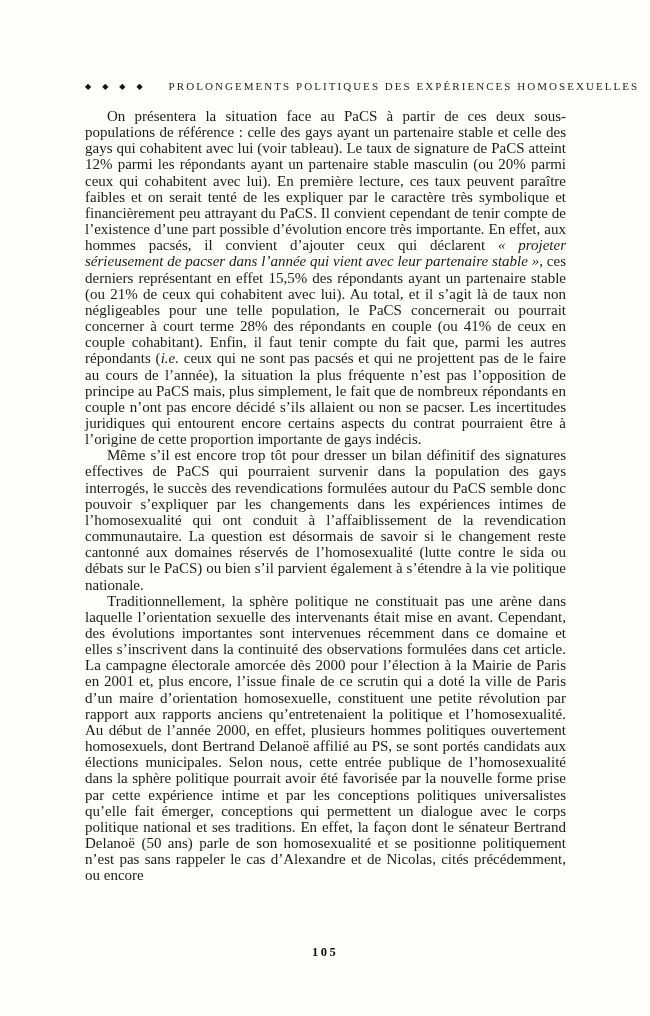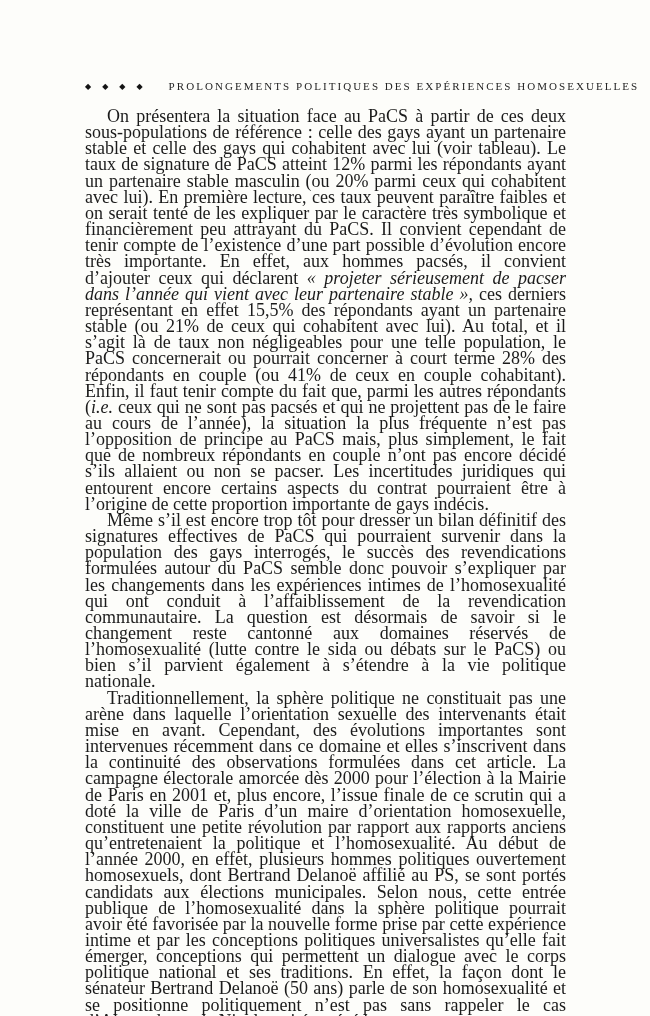--- a/index.html
+++ b/index.html
@@ -37,21 +37,21 @@
   .running-title {
     flex: 1 1 auto;
     margin-left: 26px;
     font-size: 11px;
     letter-spacing: 2.05px;
     white-space: nowrap;
     color: #242424;
   }
   .body-text p {
     margin: 0;
-    font-size: 18px;
+    font-size: 15px;
     line-height: 16.15px;
     text-align: justify;
   }
   .indent {
     text-indent: 22px;
   }
   .italic {
     font-style: italic;
   }
   .section-heading {
@@ -88,14 +88,15 @@
 
     <p class="indent"><span>On présentera la situation face au PaCS à partir de ces deux sous-populations de référence : celle des gays ayant un partenaire stable et celle des gays qui cohabitent avec lui (voir tableau). Le taux de signature de PaCS atteint 12% parmi les répondants ayant un partenaire stable masculin (ou 20% parmi ceux qui cohabitent avec lui). En première lecture, ces taux peuvent paraître faibles et on serait tenté de les expliquer par le caractère très symbolique et financièrement peu attrayant du PaCS. Il convient cependant de tenir compte de l’existence d’une part possible d’évolution encore très importante. En effet, aux hommes pacsés, il convient d’ajouter ceux qui déclarent </span><span class="italic">« projeter sérieusement de pacser dans l’année qui vient avec leur partenaire stable », </span><span>ces derniers représentant en effet 15,5% des répondants ayant un partenaire stable (ou 21% de ceux qui cohabitent avec lui). Au total, et il s’agit là de taux non négligeables pour une telle population, le PaCS concernerait ou pourrait concerner à court terme 28% des répondants en couple (ou 41% de ceux en couple cohabitant). Enfin, il faut tenir compte du fait que, parmi les autres répondants (</span><span class="italic">i.e.</span><span> ceux qui ne sont pas pacsés et qui ne projettent pas de le faire au cours de l’année), la situation la plus fréquente n’est pas l’opposition de principe au PaCS mais, plus simplement, le fait que de nombreux répondants en couple n’ont pas encore décidé s’ils allaient ou non se pacser. Les incertitudes juridiques qui entourent encore certains aspects du contrat pourraient être à l’origine de cette proportion importante de gays indécis.</span></p>
 
     <p class="indent">Même s’il est encore trop tôt pour dresser un bilan définitif des signatures effectives de PaCS qui pourraient survenir dans la population des gays interrogés, le succès des revendications formulées autour du PaCS semble donc pouvoir s’expliquer par les changements dans les expériences intimes de l’homosexualité qui ont conduit à l’affaiblissement de la revendication communautaire. La question est désormais de savoir si le changement reste cantonné aux domaines réservés de l’homosexualité (lutte contre le sida ou débats sur le PaCS) ou bien s’il parvient également à s’étendre à la vie politique nationale.</p>
 
 
     <p class="indent">Traditionnellement, la sphère politique ne constituait pas une arène dans laquelle l’orientation sexuelle des intervenants était mise en avant. Cependant, des évolutions importantes sont intervenues récemment dans ce domaine et elles s’inscrivent dans la continuité des observations formulées dans cet article. La campagne électorale amorcée dès 2000 pour l’élection à la Mairie de Paris en 2001 et, plus encore, l’issue finale de ce scrutin qui a doté la ville de Paris d’un maire d’orientation homosexuelle, constituent une petite révolution par rapport aux rapports anciens qu’entretenaient la politique et l’homosexualité. Au début de l’année 2000, en effet, plusieurs hommes politiques ouvertement homosexuels, dont Bertrand Delanoë affilié au PS, se sont portés candidats aux élections municipales. Selon nous, cette entrée publique de l’homosexualité dans la sphère politique pourrait avoir été favorisée par la nouvelle forme prise par cette expérience intime et par les conceptions politiques universalistes qu’elle fait émerger, conceptions qui permettent un dialogue avec le corps politique national et ses traditions. En effet, la façon dont le sénateur Bertrand Delanoë (50 ans) parle de son homosexualité et se positionne politiquement n’est pas sans rappeler le cas d’Alexandre et de Nicolas, cités précédemment, ou encore</p>
 
   </div>
 
+  <div class="page-number">105</div>
 
 </div>
 
 </body></html>

